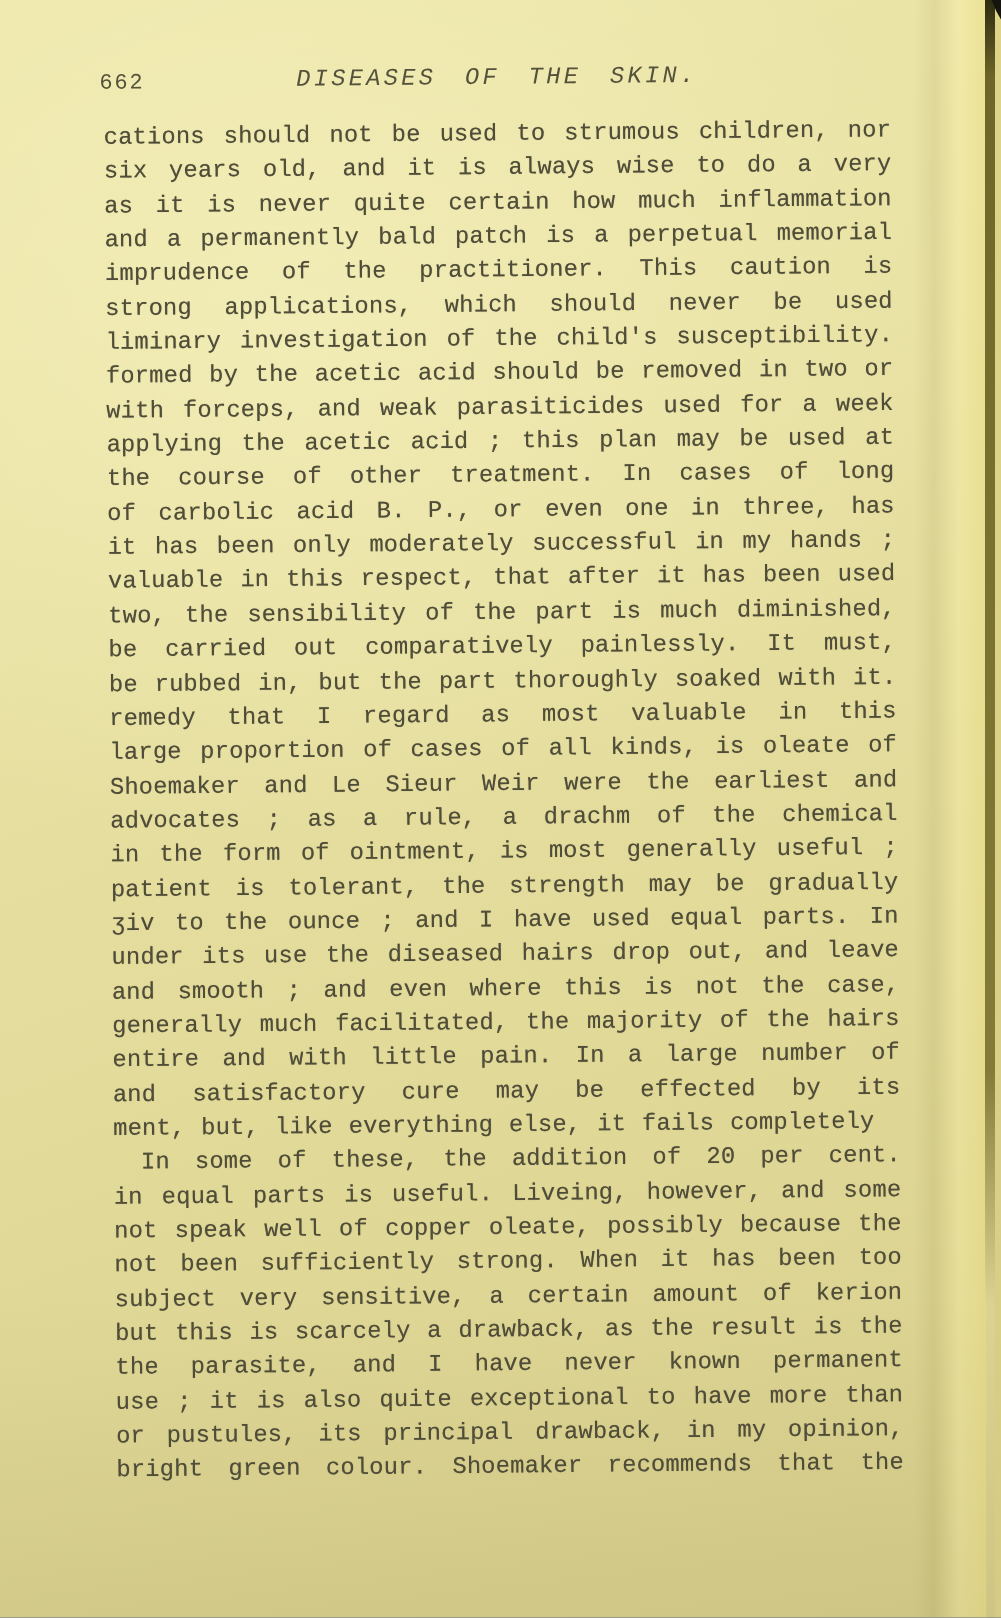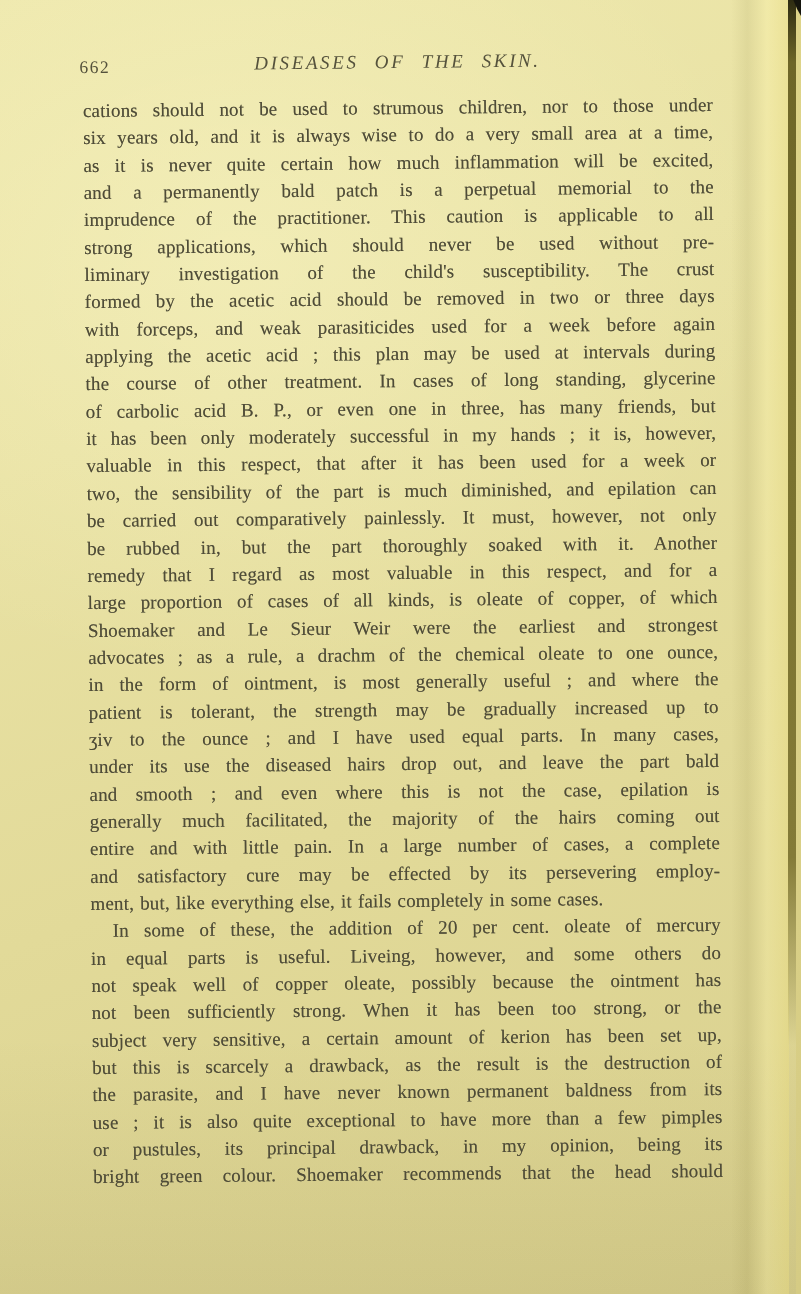--- a/index.html
+++ b/index.html
@@ -7,21 +7,21 @@
     padding: 0;
     background: #888;
   }
   .page {
     position: relative;
     width: 801px;
     height: 1294px;
     overflow: hidden;
     background:
       linear-gradient(160deg, #eee8ad 0%, #e9e2a4 30%, #e2da99 60%, #d8cf8d 100%);
-    font-family: Liberation Serif, serif;
+    font-family: Liberation Mono, monospace;
     color: #4f4c38;
   }
   
   .paper-tone {
     position: absolute; inset: 0;
     background:
       radial-gradient(ellipse 900px 700px at 30% 20%, rgba(255,252,210,0.35), rgba(0,0,0,0) 60%),
       linear-gradient(to bottom, rgba(0,0,0,0) 80%, rgba(90,80,30,0.08) 100%);
     pointer-events: none;
   }

